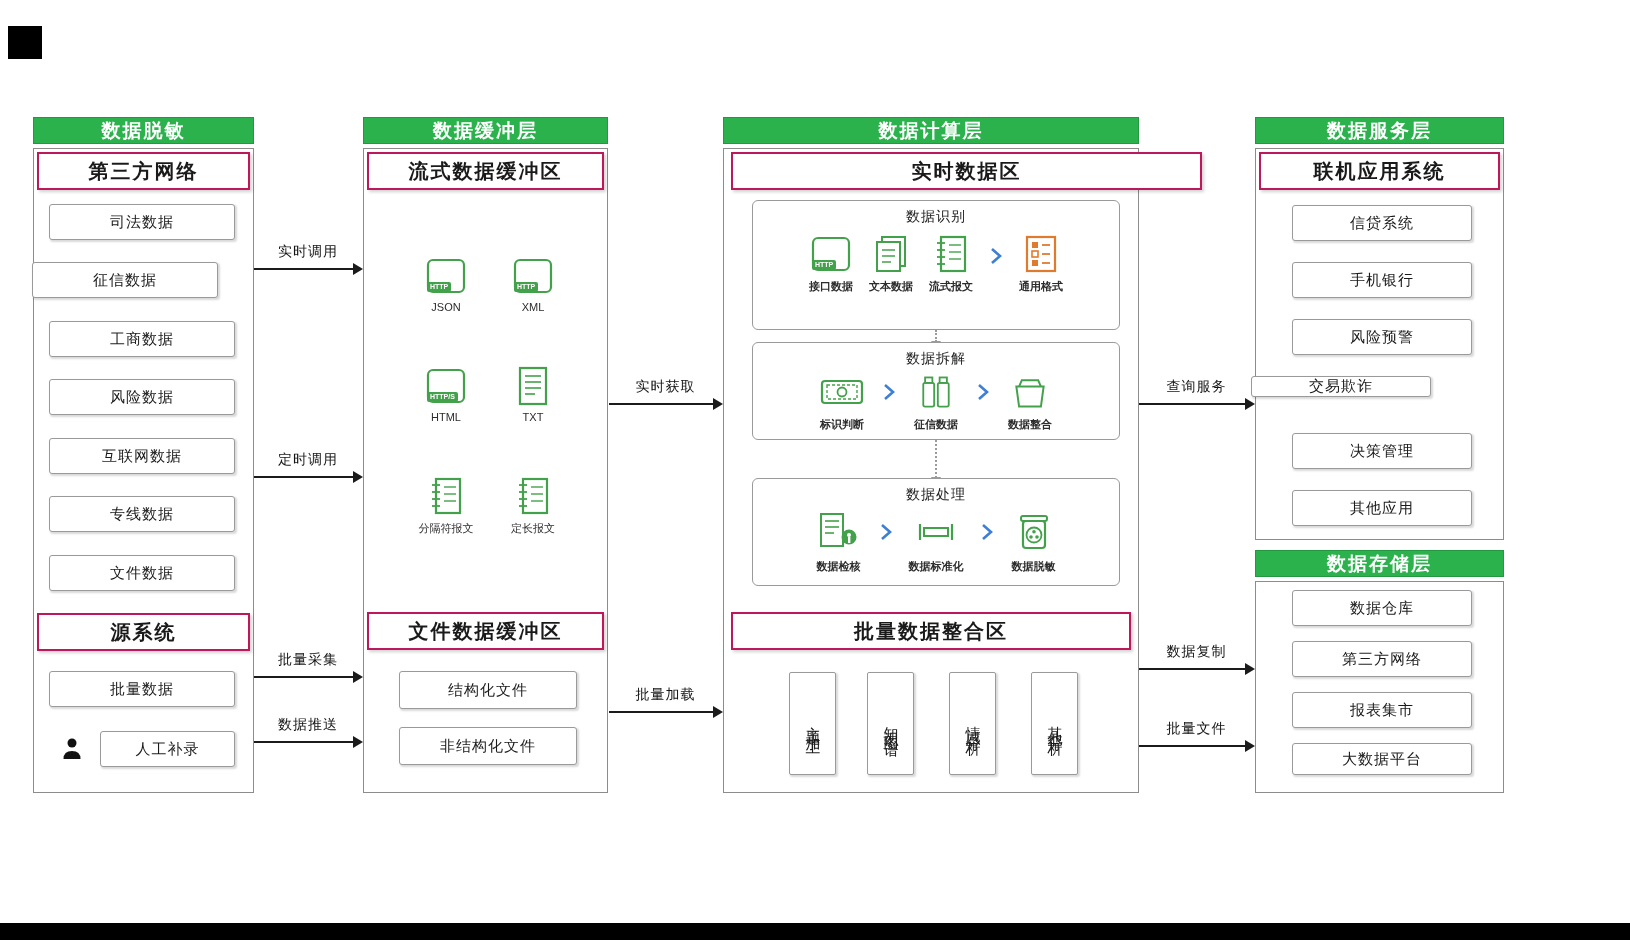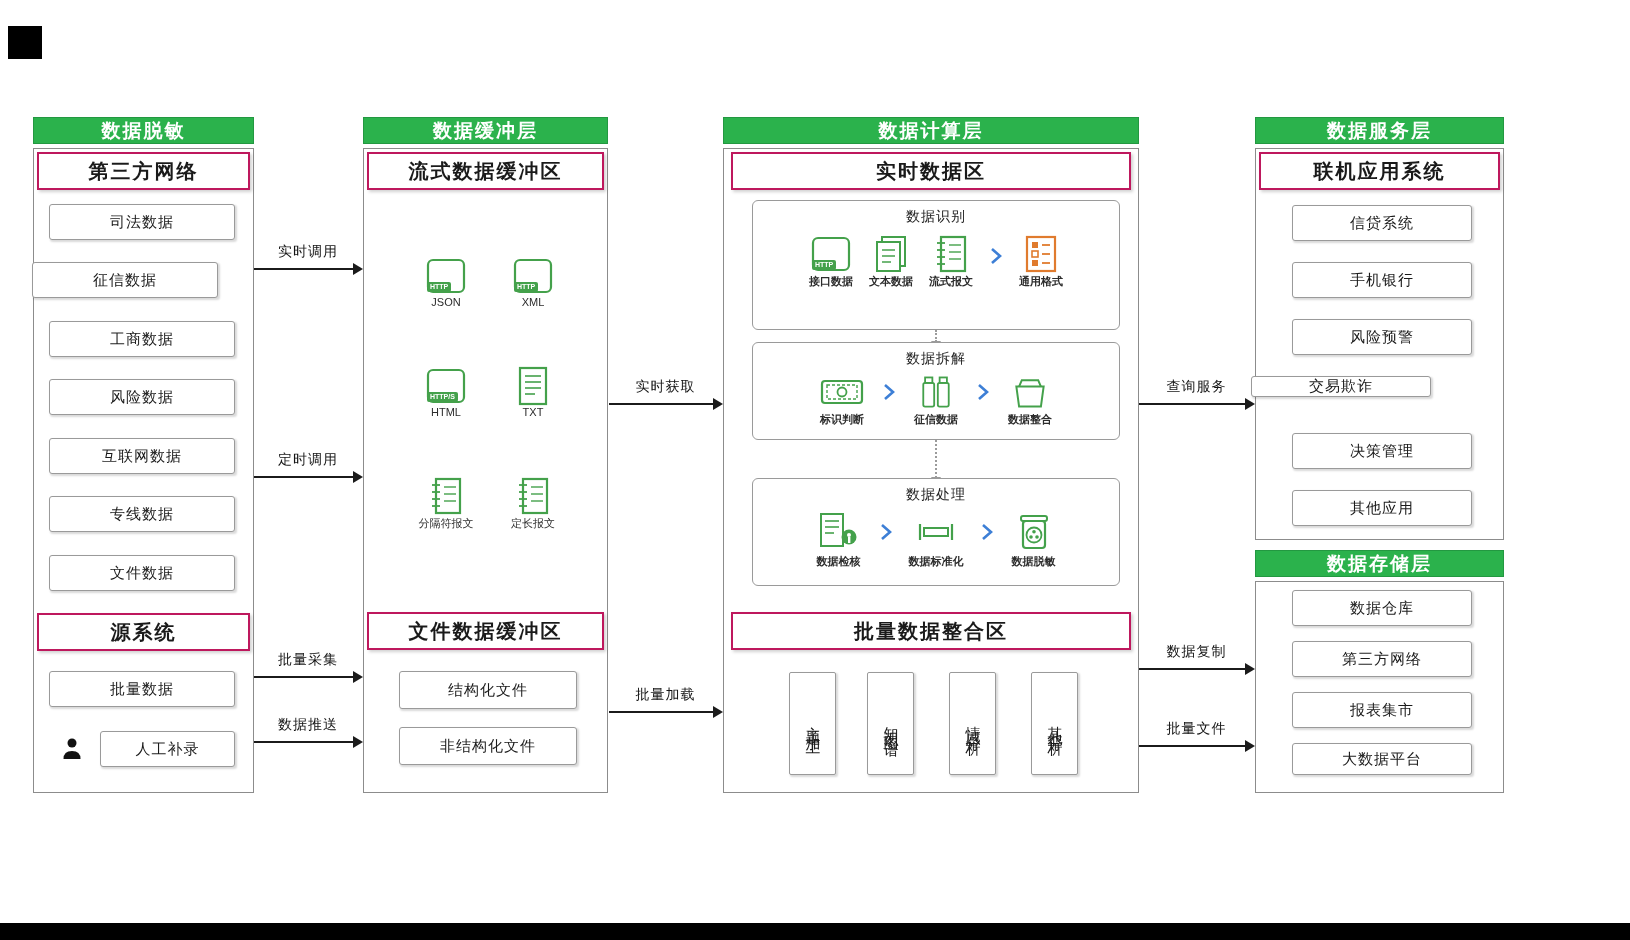--- a/index.html
+++ b/index.html
@@ -14,21 +14,21 @@
   .canvas{position:relative;width:1630px;height:940px;background:#fff;overflow:hidden;}
   .layer-header,.outer-box,.section-title,.item-box,.icon-cell,.stage-box,.vitem,
   .h-arrow,.v-dotted,.deco-black,.person,.abs{position:absolute;}
   .layer-header{background:var(--green);border:1px solid #239841;color:#fff;font-size:19px;
     font-weight:bold;display:flex;align-items:center;justify-content:center;letter-spacing:2px;}
   .outer-box{border:1.5px solid #8c8c8c;background:#fff;}
   .section-title{background:#fff;border:2px solid #be185d;box-shadow:2px 2px 3px rgba(0,0,0,.18);
     font-size:20px;font-weight:bold;display:flex;align-items:center;justify-content:center;letter-spacing:2px;}
   .item-box{background:#fff;border:1px solid #9a9a9a;border-radius:3px;box-shadow:1.5px 1.5px 2px rgba(0,0,0,.15);
     font-size:15px;display:flex;align-items:center;justify-content:center;letter-spacing:1px;}
-  .icon-cell{display:flex;flex-direction:column;align-items:center;}
+  .icon-cell{display:flex;flex-direction:column;align-items:center;gap:5px;}
   .icon-wrap{position:relative;display:inline-flex;}
   .badge{position:absolute;left:3px;bottom:4px;background:var(--icon);color:#fff;font-size:7px;
     line-height:10px;padding:0 3px;border-radius:2px;font-weight:bold;white-space:nowrap;}
   .icon-label{font-size:11px;color:#2c2c2c;text-align:center;white-space:nowrap;}
   .g{color:var(--icon);}
   .o{color:var(--orange);}
   .b{color:var(--blue);}
   .stage-box{border:1px solid #9a9a9a;border-radius:6px;background:#fff;}
   .stage-title{font-size:14px;color:#222;text-align:center;margin-top:7px;letter-spacing:1px;}
   .stage-row{display:flex;justify-content:center;align-items:flex-start;margin-top:8px;column-gap:16px;}
@@ -151,21 +151,21 @@
     </span>
     <span class="icon-label">定长报文</span>
   </div>
 
   <div class="section-title" style="left:367px;top:612px;width:237px;height:38px">文件数据缓冲区</div>
   <div class="item-box" style="left:399px;top:671px;width:178px;height:38px">结构化文件</div>
   <div class="item-box" style="left:399px;top:727px;width:178px;height:38px">非结构化文件</div>
 
   <div class="layer-header" style="left:723px;top:117px;width:416px;height:27px">数据计算层</div>
   <div class="outer-box" style="left:723px;top:148px;width:416px;height:645px"></div>
-  <div class="section-title" style="left:731px;top:152px;width:400px;height:38px">实时数据区</div>
+  <div class="section-title" style="left:731px;top:152px;width:471px;height:38px">实时数据区</div>
 
   <div class="stage-box abs" style="left:752px;top:200px;width:368px;height:130px">
     <div class="stage-title">数据识别</div>
     <div class="stage-row">
       <div class="icon-cell">
         <span class="icon-wrap g">
           <svg width="44" height="40" viewBox="0 0 44 40">
               <rect x="4" y="4" width="36" height="32" rx="5" fill="none" stroke="currentColor" stroke-width="2.2"></rect>
             </svg>
           <span class="badge">HTTP</span>

